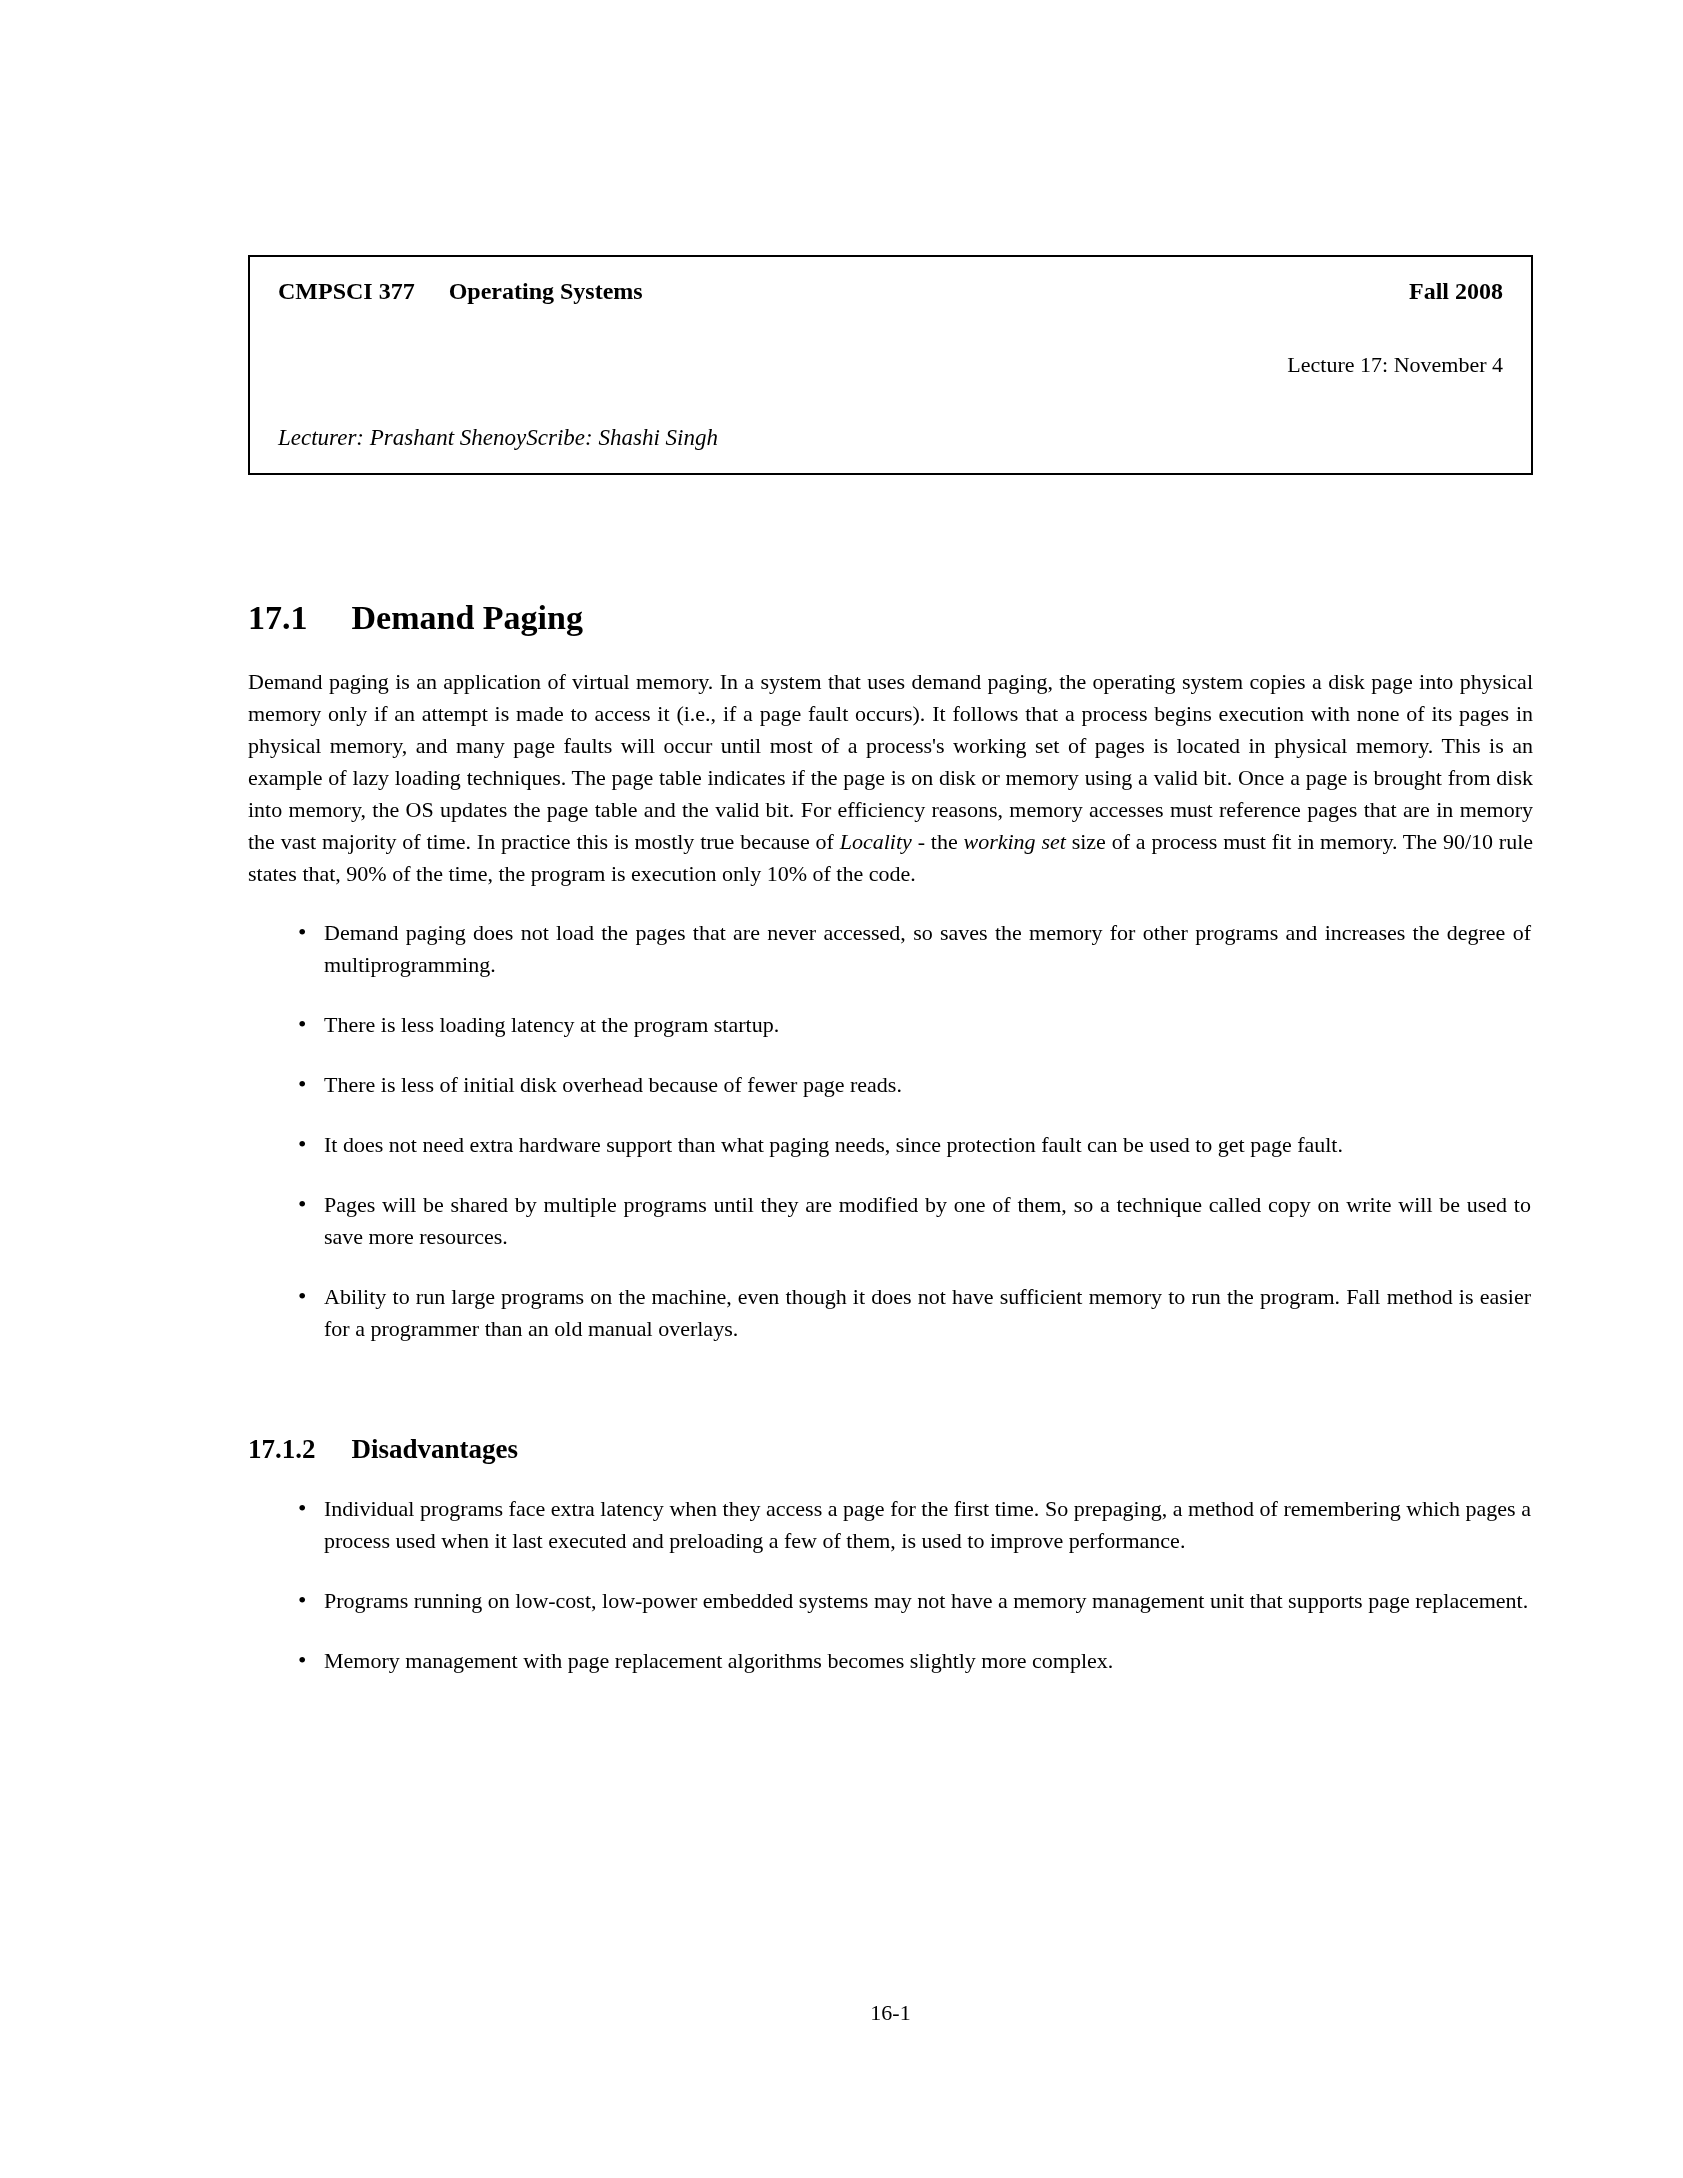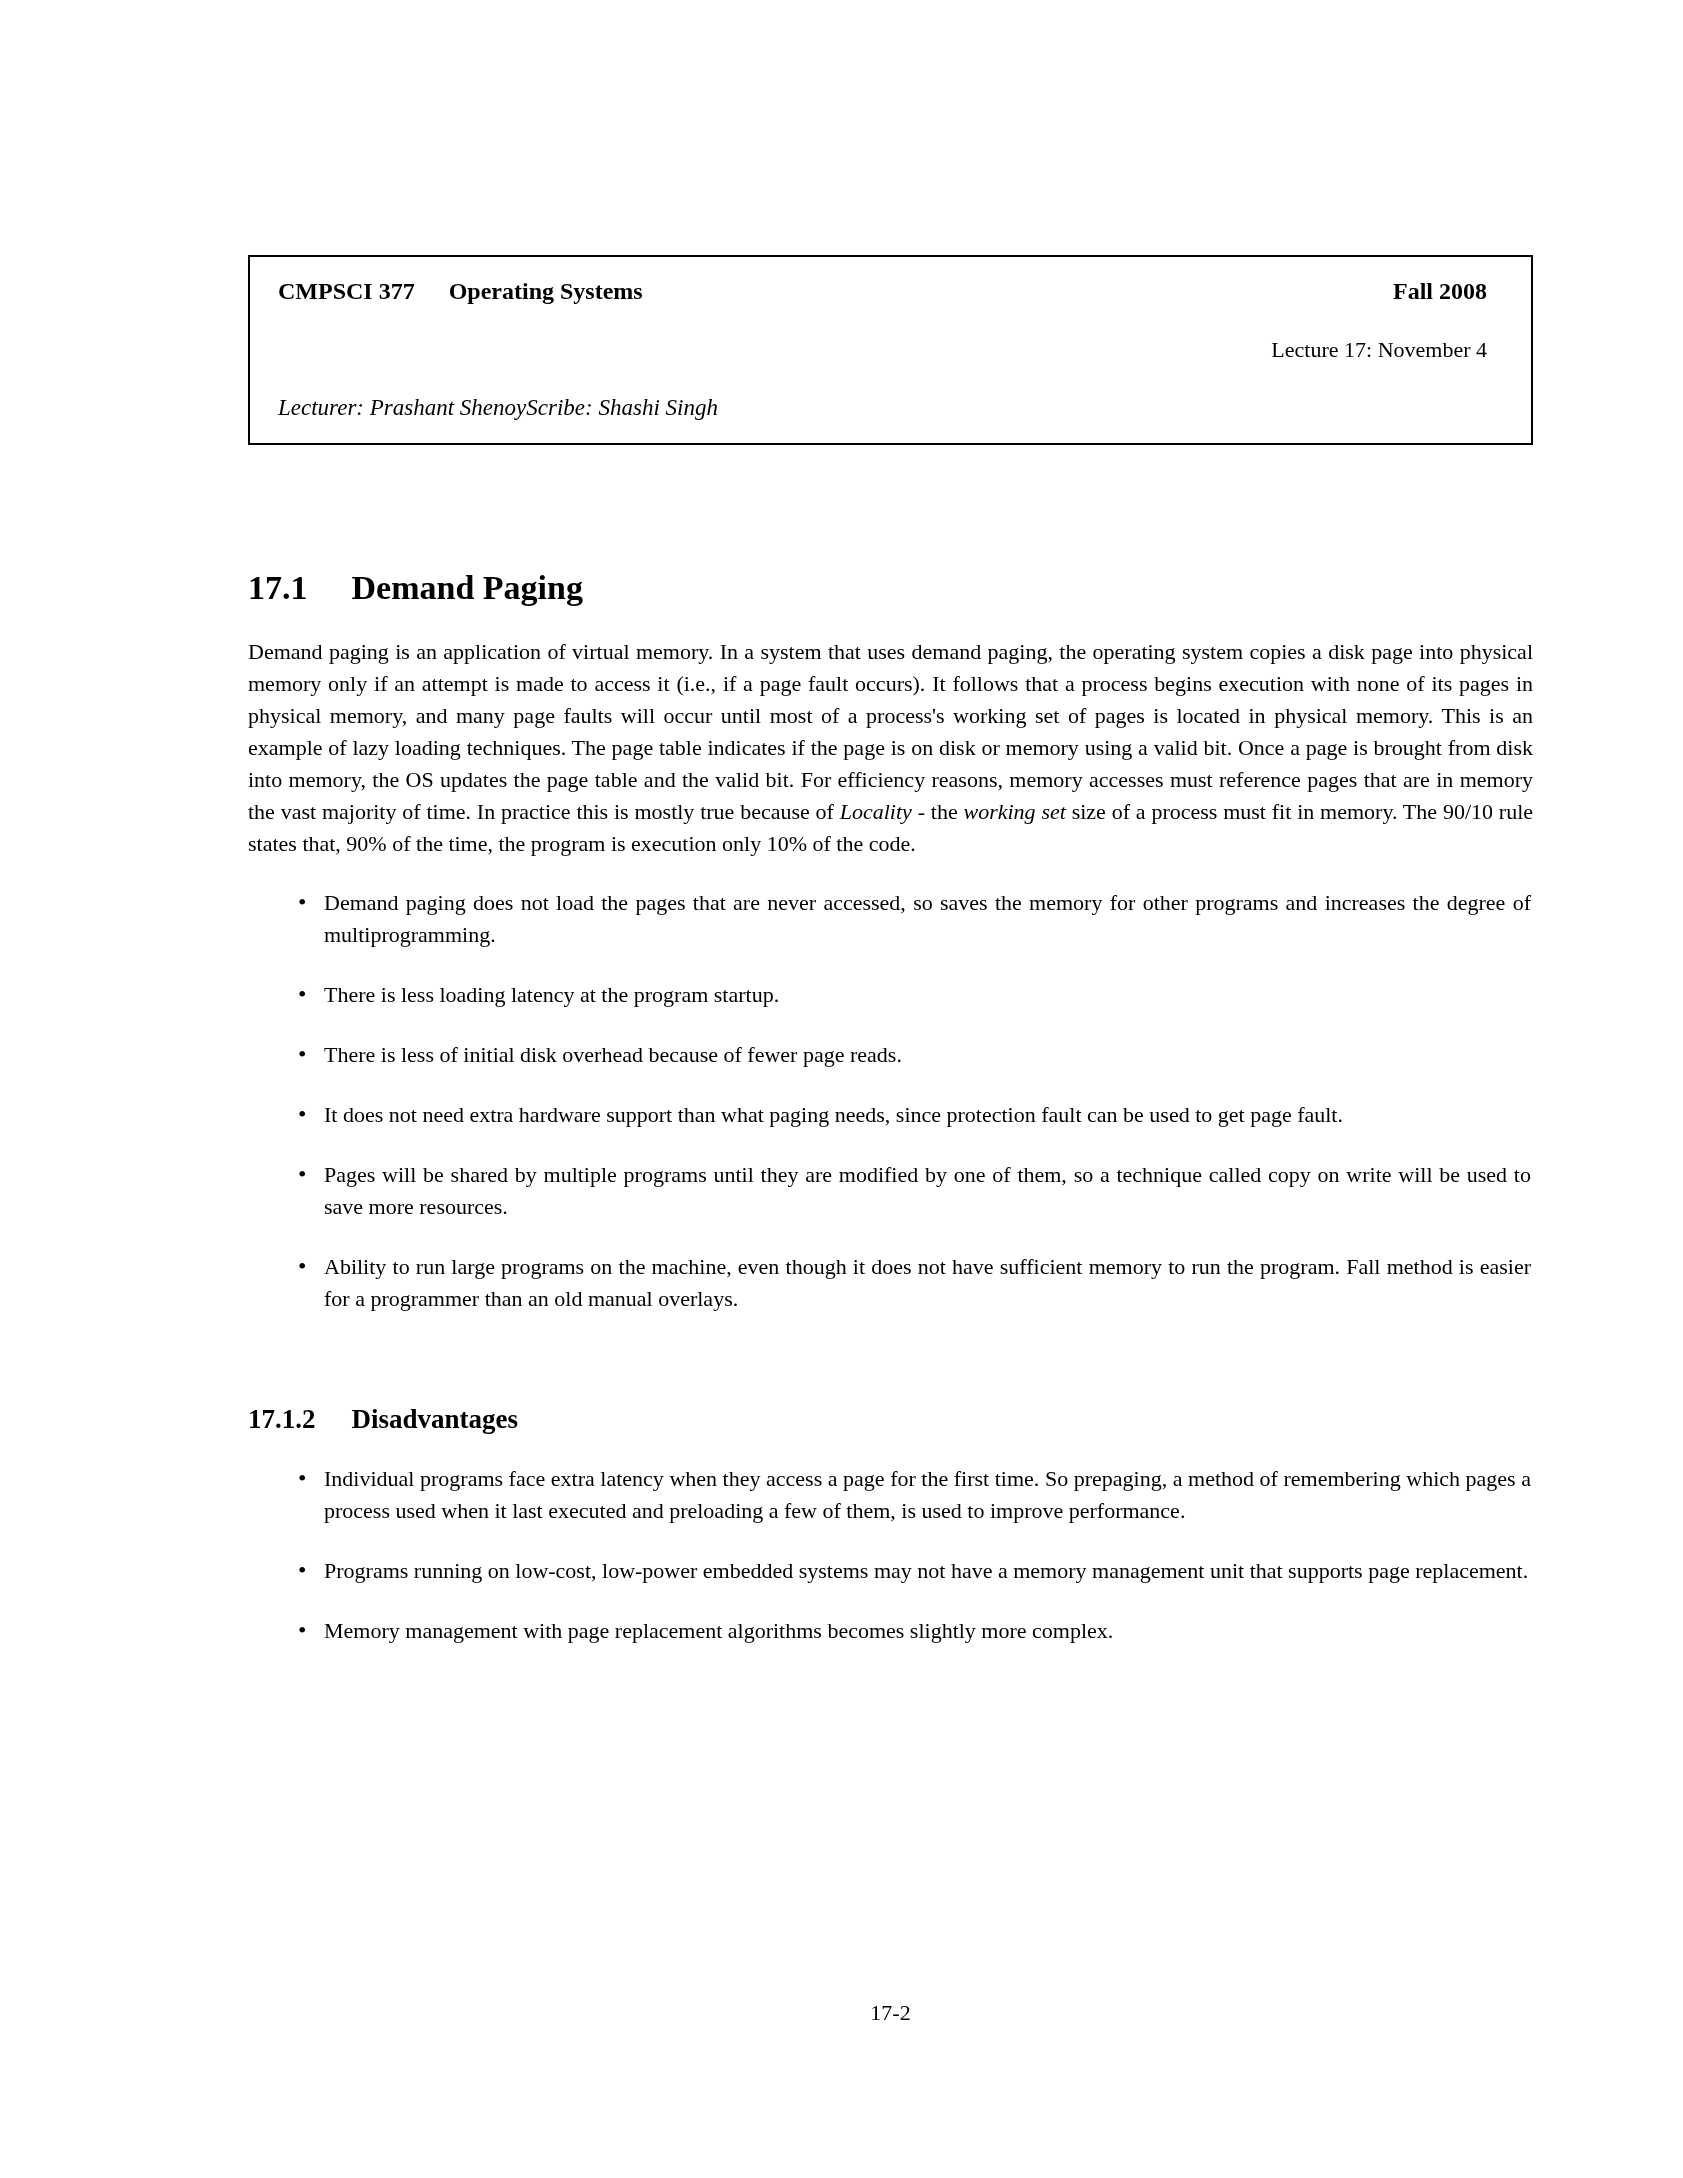--- a/index.html
+++ b/index.html
@@ -10,22 +10,22 @@
     font-family: "Liberation Serif", "DejaVu Serif", serif;
     color: #000000;
   }
   .content {
     position: absolute;
     left: 248px; top: 255px;
     width: 1285px;
   }
   .header-box {
     border: 2px solid #000000;
-    height: 190px;
-    padding: 20px 44px 22px 28px;
+    height: 220px;
+    padding: 20px 28px 22px 28px;
     display: flex;
     flex-direction: column;
     justify-content: space-between;
   }
   .hb-row1 {
     display: flex;
     justify-content: space-between;
     font-weight: bold;
     font-size: 24px;
     line-height: 28px;
@@ -134,15 +134,15 @@
     </h2>
 
     <ul class="bullets">
       <li><span>Individual programs face extra latency when they access a page for the first time. So prepaging, a method of remembering which pages a process used when it last executed and preloading a few of them, is used to improve performance.</span></li>
       <li><span>Programs running on low-cost, low-power embedded systems may not have a memory management unit that supports page replacement.</span></li>
       <li><span>Memory management with page replacement algorithms becomes slightly more complex.</span></li>
     </ul>
 
   </div>
 
-  <div class="footer">17-2</div>
+  <div class="footer">16-1</div>
 </div>
 
 
 </body></html>

